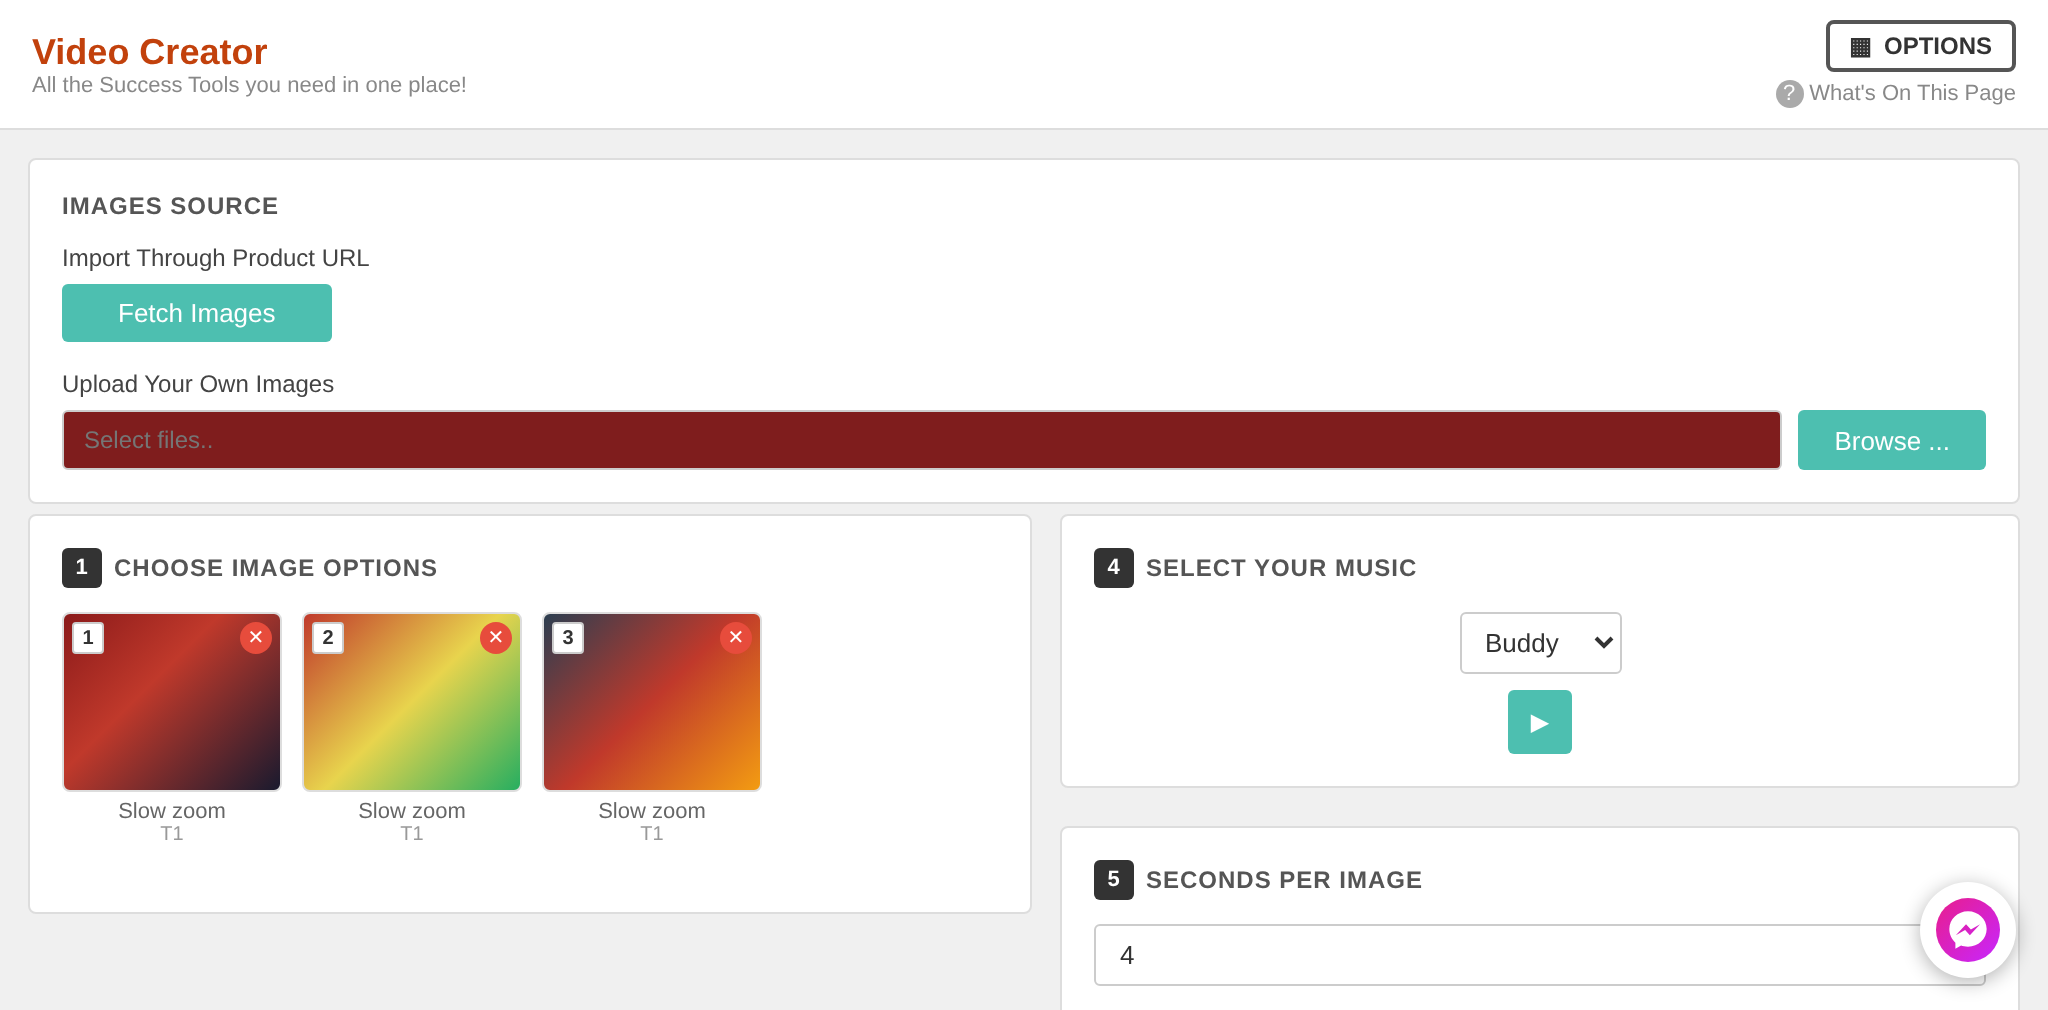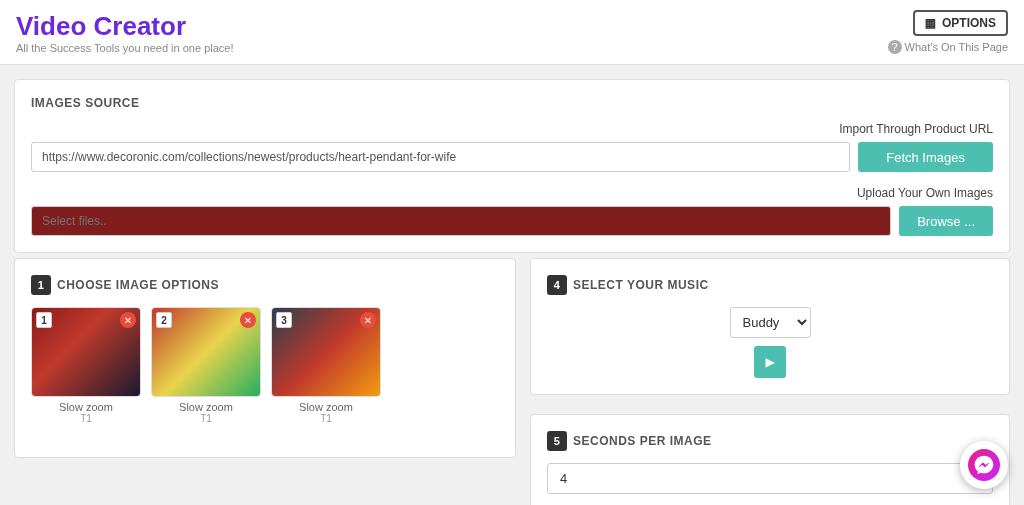--- a/index.html
+++ b/index.html
@@ -13,23 +13,23 @@
     
     .header {
       background: #fff;
       padding: 10px 16px;
       display: flex;
       align-items: center;
       justify-content: space-between;
       border-bottom: 1px solid #ddd;
     }
     .header-left h1 {
-      font-size: 26px;
-      font-weight: bold;
-      color: #6d28d9;
+      font-size: 18px;
+      font-weight: bold;
+      color: #c2410c;
     }
     .header-left p {
       font-size: 11px;
       color: #888;
     }
     .header-right {
       display: flex;
       flex-direction: column;
       align-items: flex-end;
       gap: 4px;
@@ -76,21 +76,20 @@
       color: #555;
       margin-bottom: 12px;
       text-transform: uppercase;
     }
 
     .field-label {
       font-size: 12px;
       color: #444;
       margin-bottom: 6px;
       font-weight: normal;
-      text-align: right;
     }
 
     .url-row {
       display: flex;
       gap: 8px;
       margin-bottom: 14px;
     }
     .url-input {
       flex: 1;
       border: 1px solid #ccc;
@@ -332,21 +331,20 @@
   </div>
 </div>
 
 <div class="main">
 
   <div class="card">
     <div class="section-title">IMAGES SOURCE</div>
 
     <div class="field-label">Import Through Product URL</div>
     <div class="url-row">
-      <input class="url-input" type="text" value="https://www.decoronic.com/collections/newest/products/heart-pendant-for-wife" style="">
       <button class="fetch-btn">Fetch Images</button>
     </div>
 
     <div class="field-label">Upload Your Own Images</div>
     <div class="upload-row">
       <input class="file-input" type="text" placeholder="Select files.." style="">
       <button class="browse-btn">Browse ...</button>
     </div>
   </div>
 

